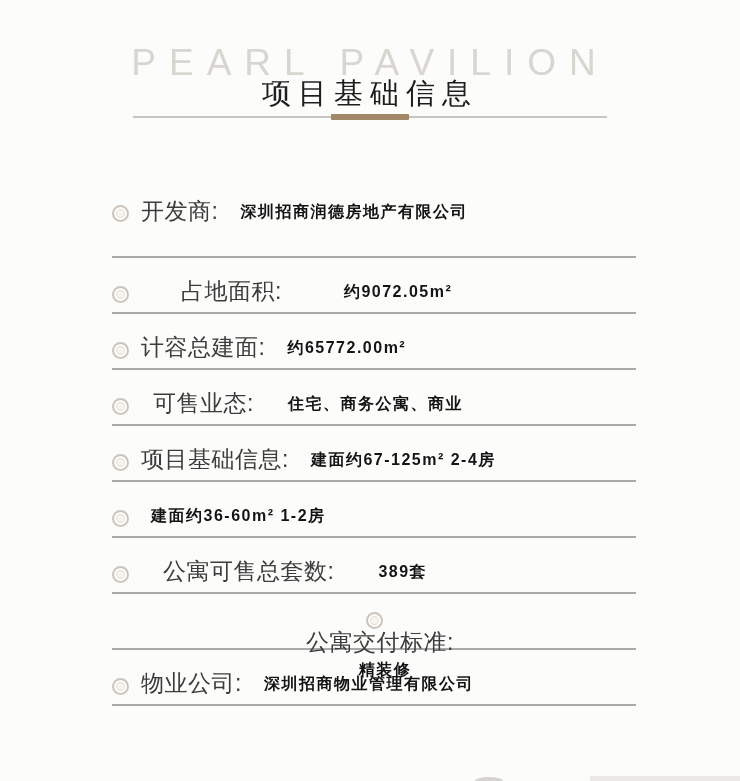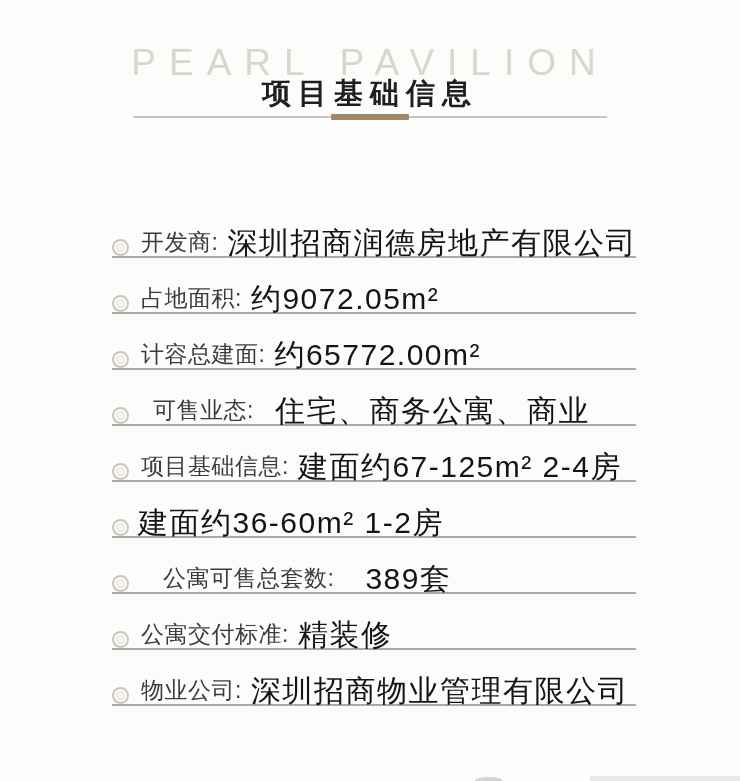--- a/index.html
+++ b/index.html
@@ -23,21 +23,21 @@
     letter-spacing: 13px;
     color: #d9d6d0;
     white-space: nowrap;
     user-select: none;
   }
   .title {
     position: absolute;
     top: 74px; left: 0; right: 0;
     text-align: center;
     font-size: 29px;
-    font-weight: 700;
+    font-weight: 400;
     letter-spacing: 7px;
     color: #1e1e1e;
   }
   .header-rule {
     position: absolute;
     top: 116px;
     left: 133px;
     width: 474px;
     height: 2px;
     background: #c9c6c2;
@@ -55,21 +55,21 @@
 
   
   .list {
     position: absolute;
     top: 118px;
     left: 112px;
     width: 524px;
   }
   .row {
     display: flex;
-    align-items: flex-end;
+    align-items: center;
     box-sizing: border-box;
     height: 56px;
     padding-top: 13px;
     border-bottom: 2px solid #a9a9a9;
   }
   .row-multi {
     height: 140px;
     padding-top: 48px;
   }
   .bullet {
@@ -85,23 +85,23 @@
   .label {
     flex: 0 0 auto;
     margin-left: 12px;
     font-size: 23px;
     line-height: 27px;
     color: #3c3c3c;
     letter-spacing: 0.5px;
     white-space: nowrap;
   }
   .value {
-    margin-left: 9px;
-    font-size: 30px;
-    font-weight: 400;
+    margin-left: 22px;
+    font-size: 16px;
+    font-weight: 700;
     color: #141414;
     letter-spacing: 1.5px;
   }
   .value .v1, .value .v2 {
     line-height: 27px;
     white-space: nowrap;
   }
   .value .v2 { margin-top: 13px; }
 
   
@@ -137,21 +137,21 @@
   </div>
 
   <div class="list">
       <div class="row row-multi" style="border-bottom-color: rgb(169, 169, 169);">
       <span class="bullet"></span>
       <span class="label">开发商:</span>
       <div class="value">
         <div class="v1">深圳招商润德房地产有限公司</div>
       </div>
     </div>
-      <div class="row" style="border-bottom-color: rgb(169, 169, 169);">
+      <div class="row" style="border-bottom-color: rgb(169, 169, 169); gap: 40px;">
       <span class="bullet"></span>
       <span class="label">占地面积:</span>
       <div class="value">
         <div class="v1">约9072.05m²</div>
 
       </div>
     </div>
       <div class="row" style="border-bottom-color: rgb(169, 169, 169);">
       <span class="bullet"></span>
       <span class="label">计容总建面:</span>
@@ -184,21 +184,21 @@
       </div>
     </div>
       <div class="row" style="border-bottom-color: rgb(169, 169, 169); gap: 22px;">
       <span class="bullet"></span>
       <span class="label">公寓可售总套数:</span>
       <div class="value">
         <div class="v1">389套</div>
 
       </div>
     </div>
-      <div class="row" style="border-bottom-color: rgb(169, 169, 169);">
+      <div class="row" style="border-bottom-color: rgb(169, 169, 169); flex-direction: column;">
       <span class="bullet"></span>
       <span class="label">公寓交付标准:</span>
       <div class="value">
         <div class="v1">精装修</div>
 
       </div>
     </div>
       <div class="row" style="border-bottom-color: rgb(169, 169, 169);">
       <span class="bullet"></span>
       <span class="label">物业公司:</span>

